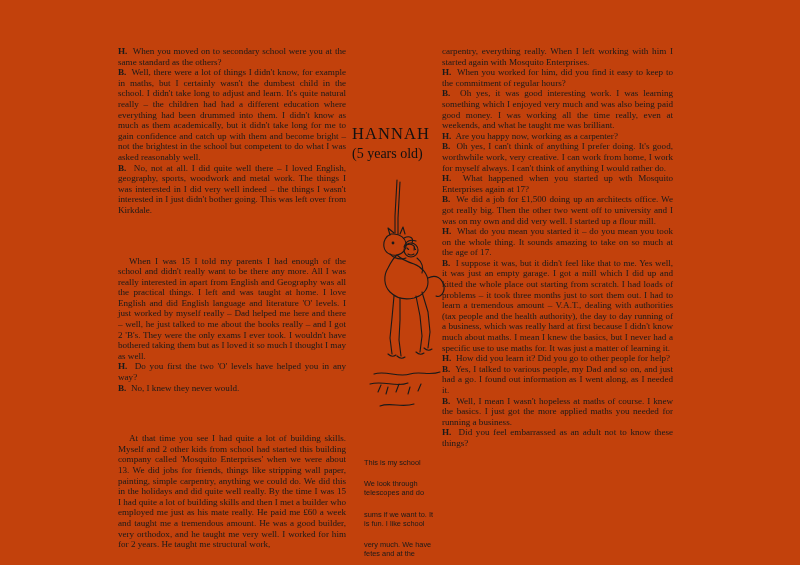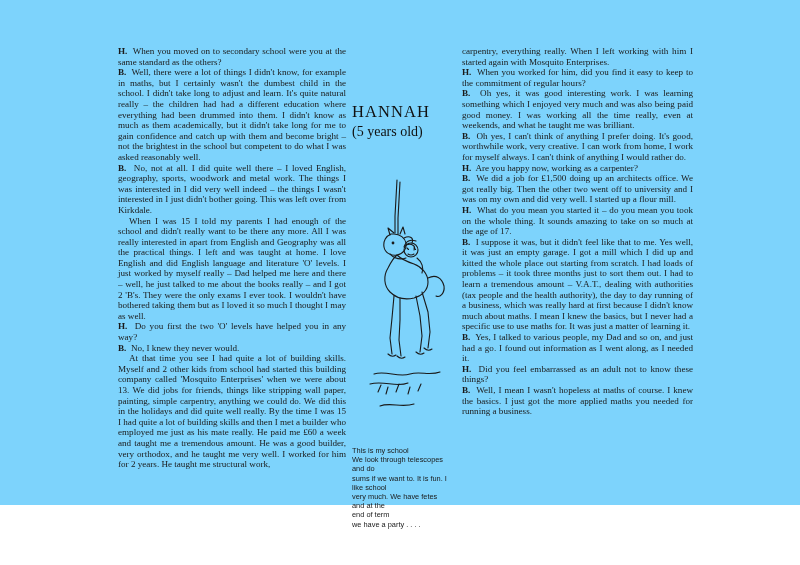--- a/index.html
+++ b/index.html
@@ -10,60 +10,61 @@
   body {
     width: 800px;
     height: 565px;
     overflow: hidden;
     font-family: "Liberation Serif", serif;
     color: #1a1a1a;
   }
   .page {
     position: relative;
     width: 800px;
-    height: 505px;
-    background: #7dd3fc;
+    height: 565px;
+    background: #c2410c;
   }
   
   .col-left {
     position: absolute;
     left: 118px;
     top: 46px;
     width: 228px;
     font-size: 9.1px;
     line-height: 10.6px;
     text-align: justify;
   }
   .col-right {
     position: absolute;
-    left: 462px;
+    left: 442px;
     top: 46px;
     width: 231px;
     font-size: 9.1px;
     line-height: 10.6px;
     text-align: justify;
   }
   .qa {
     margin: 0 0 0 0;
     text-indent: 0;
   }
   .qa .spk {
     font-weight: bold;
   }
   .qa .spk::after {
     content: "";
   }
   .para-indent {
     text-indent: 11px;
+    margin-top: 40px;
   }
   
   .center-block {
     position: absolute;
     left: 352px;
-    top: 102px;
+    top: 124px;
     width: 100px;
   }
   .name-title {
     font-family: "Liberation Serif", serif;
     font-size: 16.5px;
     letter-spacing: 1.1px;
     color: #111;
     margin: 0 0 2px 0;
     white-space: nowrap;
   }
@@ -85,21 +86,21 @@
     position: absolute;
     left: 352px;
     top: 446px;
     width: 98px;
     font-family: "Liberation Sans", sans-serif;
     font-size: 7.4px;
     line-height: 9.2px;
     color: #1a1a1a;
   }
   .caption p {
-    margin: 0;
+    margin: 12px;
   }
 </style>
 </head>
 <body>
 
 <div class="page">
 
   <div class="col-left">
     <p class="qa"><span class="spk">H.</span>&nbsp; <span>When you moved on to secondary school were you at the same standard as the others?</span></p>
     <p class="qa"><span class="spk">B.</span>&nbsp; <span>Well, there were a lot of things I didn't know, for example in maths, but I certainly wasn't the dumbest child in the school. I didn't take long to adjust and learn. It's quite natural really – the children had had a different education where everything had been drummed into them. I didn't know as much as them academically, but it didn't take long for me to gain confidence and catch up with them and become bright – not the brightest in the school but competent to do what I was asked reasonably well.</span></p>
@@ -170,23 +171,25 @@
     <p>sums if we want to. It is fun. I like school</p>
     <p>very much. We have fetes and at the</p>
     <p>end of term</p>
     <p>we have a party . . . .</p>
   </div>
 
   <div class="col-right">
     <p class="qa"><span>carpentry, everything really. When I left working with him I started again with Mosquito Enterprises.</span></p>
     <p class="qa"><span class="spk">H.</span>&nbsp; <span>When you worked for him, did you find it easy to keep to the commitment of regular hours?</span></p>
     <p class="qa"><span class="spk">B.</span>&nbsp; <span>Oh yes, it was good interesting work. I was learning something which I enjoyed very much and was also being paid good money. I was working all the time really, even at weekends, and what he taught me was brilliant.</span></p>
+    <p class="qa"><span class="spk">H.</span>&nbsp; <span>Are you happy now, working as a carpenter?</span></p>
     <p class="qa"><span class="spk">B.</span>&nbsp; <span>Oh yes, I can't think of anything I prefer doing. It's good, worthwhile work, very creative. I can work from home, I work for myself always. I can't think of anything I would rather do.</span></p>
-    <p class="qa"><span class="spk">H.</span>&nbsp; <span>Are you happy now, working as a carpenter?</span></p>
+    <p class="qa"><span class="spk">H.</span>&nbsp; <span>What happened when you started up wth Mosquito Enterprises again at 17?</span></p>
     <p class="qa"><span class="spk">B.</span>&nbsp; <span>We did a job for £1,500 doing up an architects office. We got really big. Then the other two went off to university and I was on my own and did very well. I started up a flour mill.</span></p>
     <p class="qa"><span class="spk">H.</span>&nbsp; <span>What do you mean you started it – do you mean you took on the whole thing. It sounds amazing to take on so much at the age of 17.</span></p>
     <p class="qa"><span class="spk">B.</span>&nbsp; <span>I suppose it was, but it didn't feel like that to me. Yes well, it was just an empty garage. I got a mill which I did up and kitted the whole place out starting from scratch. I had loads of problems – it took three months just to sort them out. I had to learn a tremendous amount – V.A.T., dealing with authorities (tax people and the health authority), the day to day running of a business, which was really hard at first because I didn't know much about maths. I mean I knew the basics, but I never had a specific use to use maths for. It was just a matter of learning it.</span></p>
+    <p class="qa"><span class="spk">H.</span>&nbsp; <span>How did you learn it? Did you go to other people for help?</span></p>
     <p class="qa"><span class="spk">B.</span>&nbsp; <span>Yes, I talked to various people, my Dad and so on, and just had a go. I found out information as I went along, as I needed it.</span></p>
+    <p class="qa"><span class="spk">B.</span>&nbsp; <span>Well, I mean I wasn't hopeless at maths of course. I knew the basics. I just got the more applied maths you needed for running a business.</span></p>
     <p class="qa"><span class="spk">H.</span>&nbsp; <span>Did you feel embarrassed as an adult not to know these things?</span></p>
-    <p class="qa"><span class="spk">B.</span>&nbsp; <span>Well, I mean I wasn't hopeless at maths of course. I knew the basics. I just got the more applied maths you needed for running a business.</span></p>
   </div>
 
 </div>
 
 </body></html>

